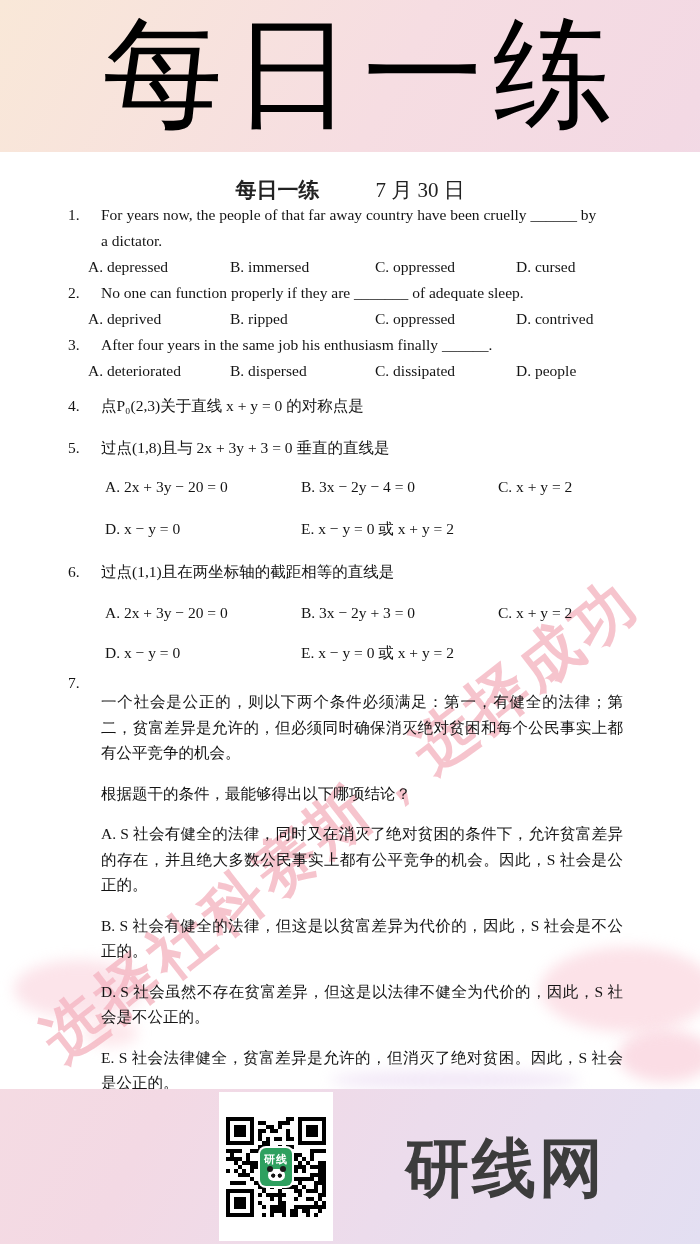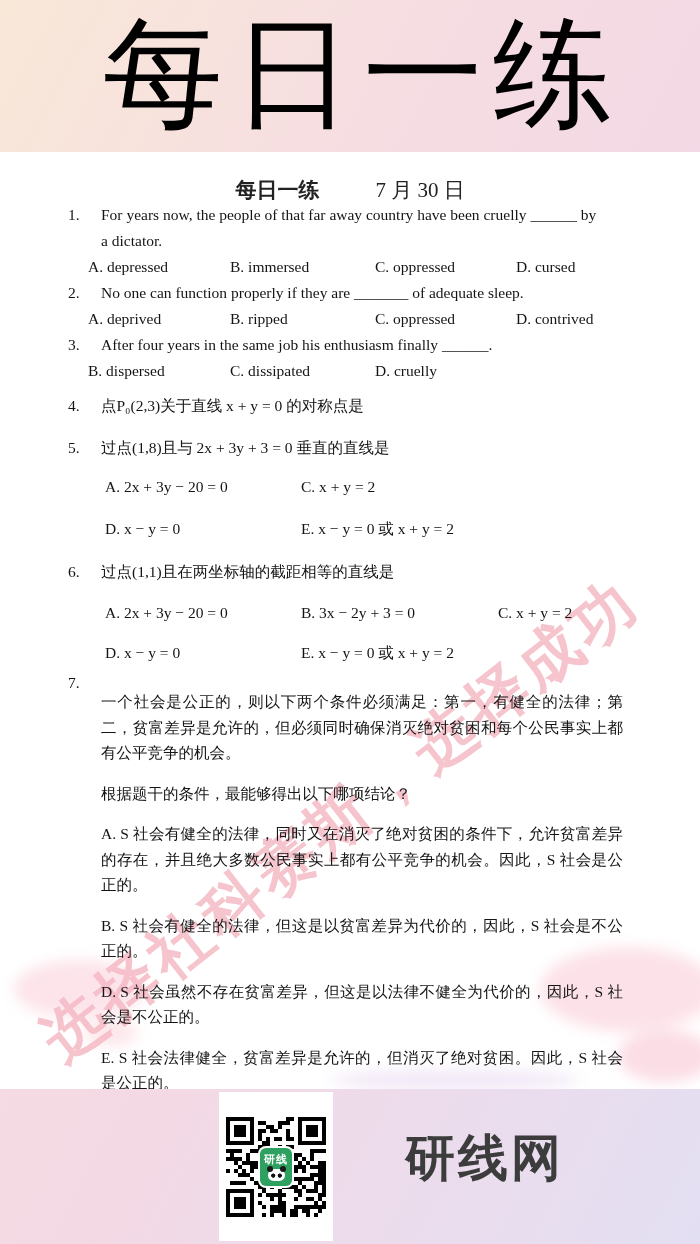--- a/index.html
+++ b/index.html
@@ -94,21 +94,21 @@
     border-radius:8px 8px 7px 7px;
   }
   .panda::before, .panda::after {
     content:""; position:absolute; top:-3px; width:6px; height:6px;
     background:#1a1a1a; border-radius:50%;
   }
   .panda::before { left:-1px; }
   .panda::after  { right:-1px; }
   .footer-brand {
     position:absolute; left:392px; top:36px;
-    font-size:50px; font-weight:700; letter-spacing:3px; color:#3c3c3c;
+    font-size:64px; font-weight:700; letter-spacing:3px; color:#3c3c3c;
     font-family:Liberation Serif, serif;
   }
 </style>
 </head>
 <body>
 
 <div class="page">
 
   <div class="banner">
     <div class="banner-title">每日一练</div>
@@ -161,40 +161,42 @@
       </div>
 
       <div class="q q3">
         <div class="q-row">
           <span class="qnum">3.</span>
           <span class="qtext">
               <span class="qline">After four years in the same job his enthusiasm finally ______.</span>
             </span>
         </div>
         <div class="opts-en">
+          <span>A. deteriorated</span>
           <span>B. dispersed</span>
           <span>C. dissipated</span>
-          <span>D. cruelly</span>
+          <span>D. people</span>
         </div>
       </div>
 
       <div class="q q4">
         <div class="q-row stem-math">
           <span class="qnum">4.</span>
           <span class="qtext">点P₀(2,3)关于直线 x + y = 0 的对称点是</span>
         </div>
       </div>
 
       <div class="q q5">
         <div class="q-row stem-math">
           <span class="qnum">5.</span>
           <span class="qtext">过点(1,8)且与 2x + 3y + 3 = 0 垂直的直线是</span>
         </div>
         <div class="opts-3col r1">
           <span>A.  2x + 3y − 20 = 0</span>
+          <span>B.  3x − 2y − 4 = 0</span>
           <span>C.  x + y = 2</span>
         </div>
         <div class="opts-3col r2">
           <span>D.  x − y = 0</span>
           <span>E.  x − y = 0 或 x + y = 2</span>
         </div>
       </div>
 
       <div class="q q6">
         <div class="q-row stem-math">

